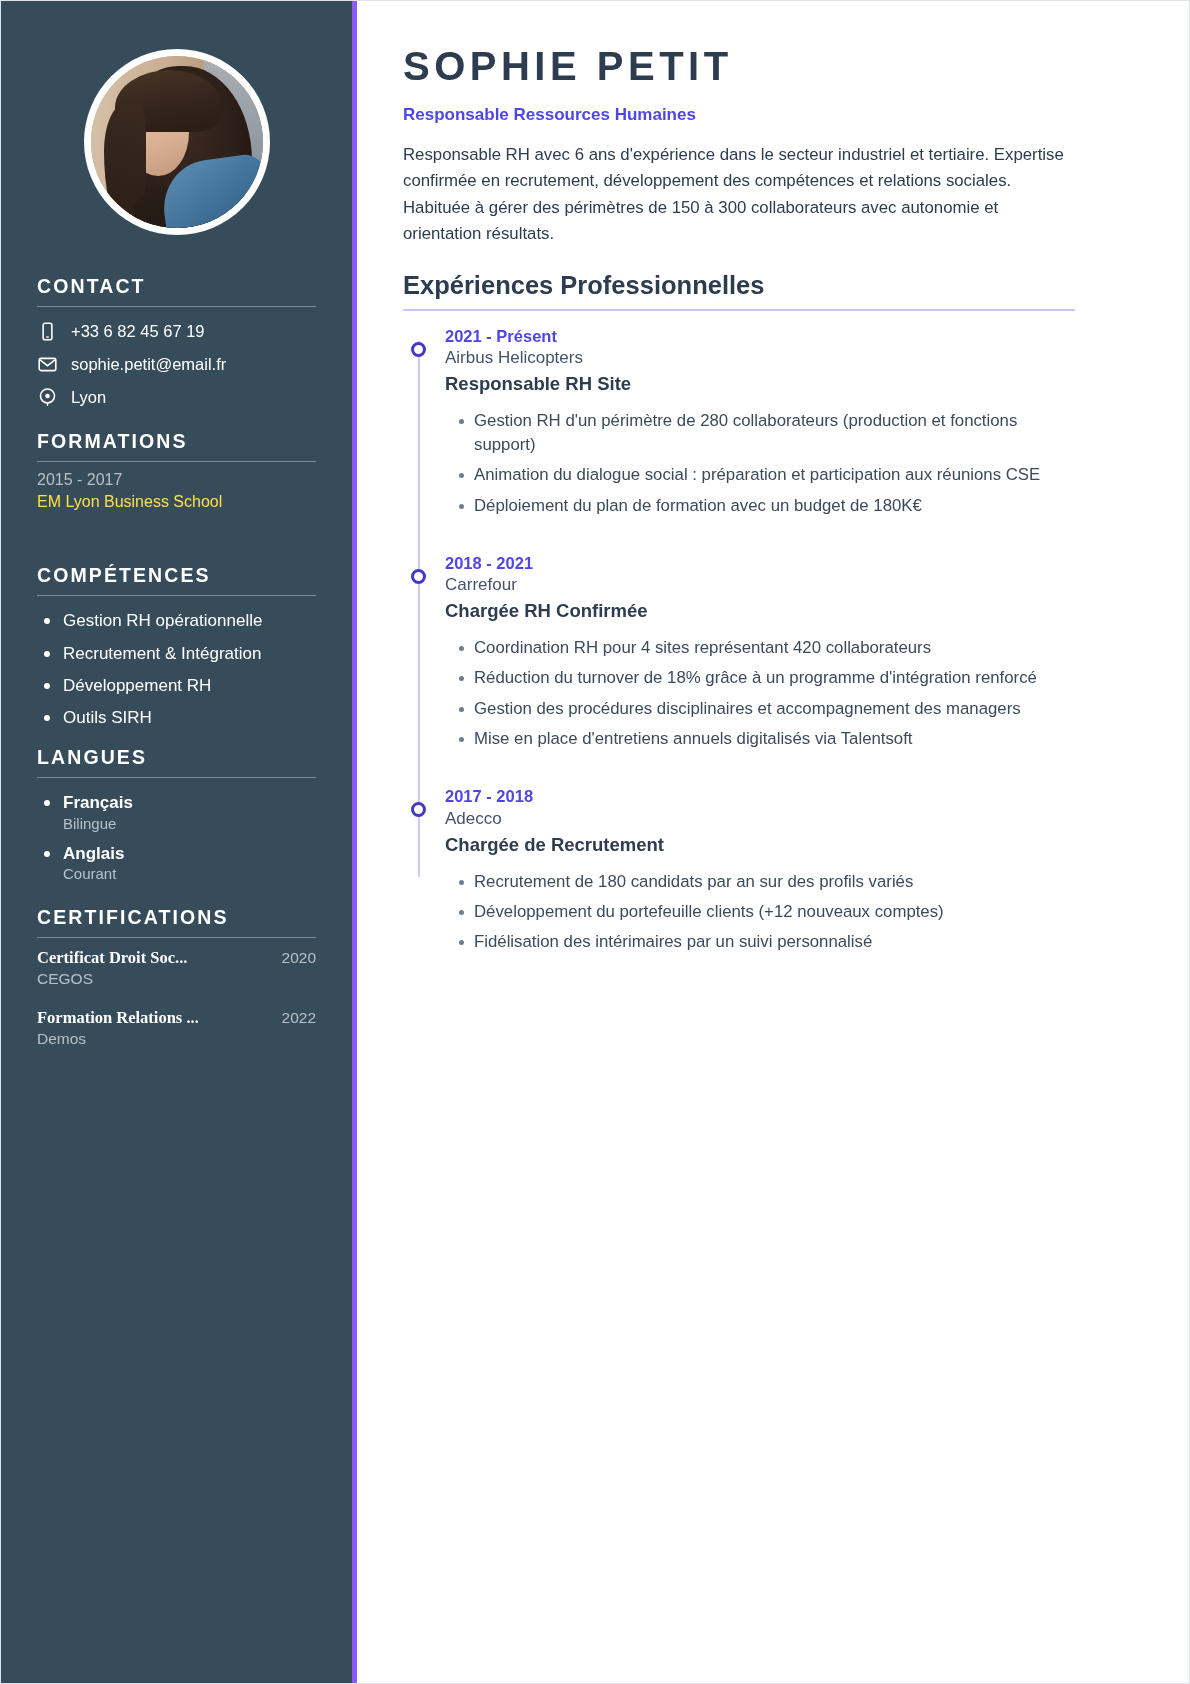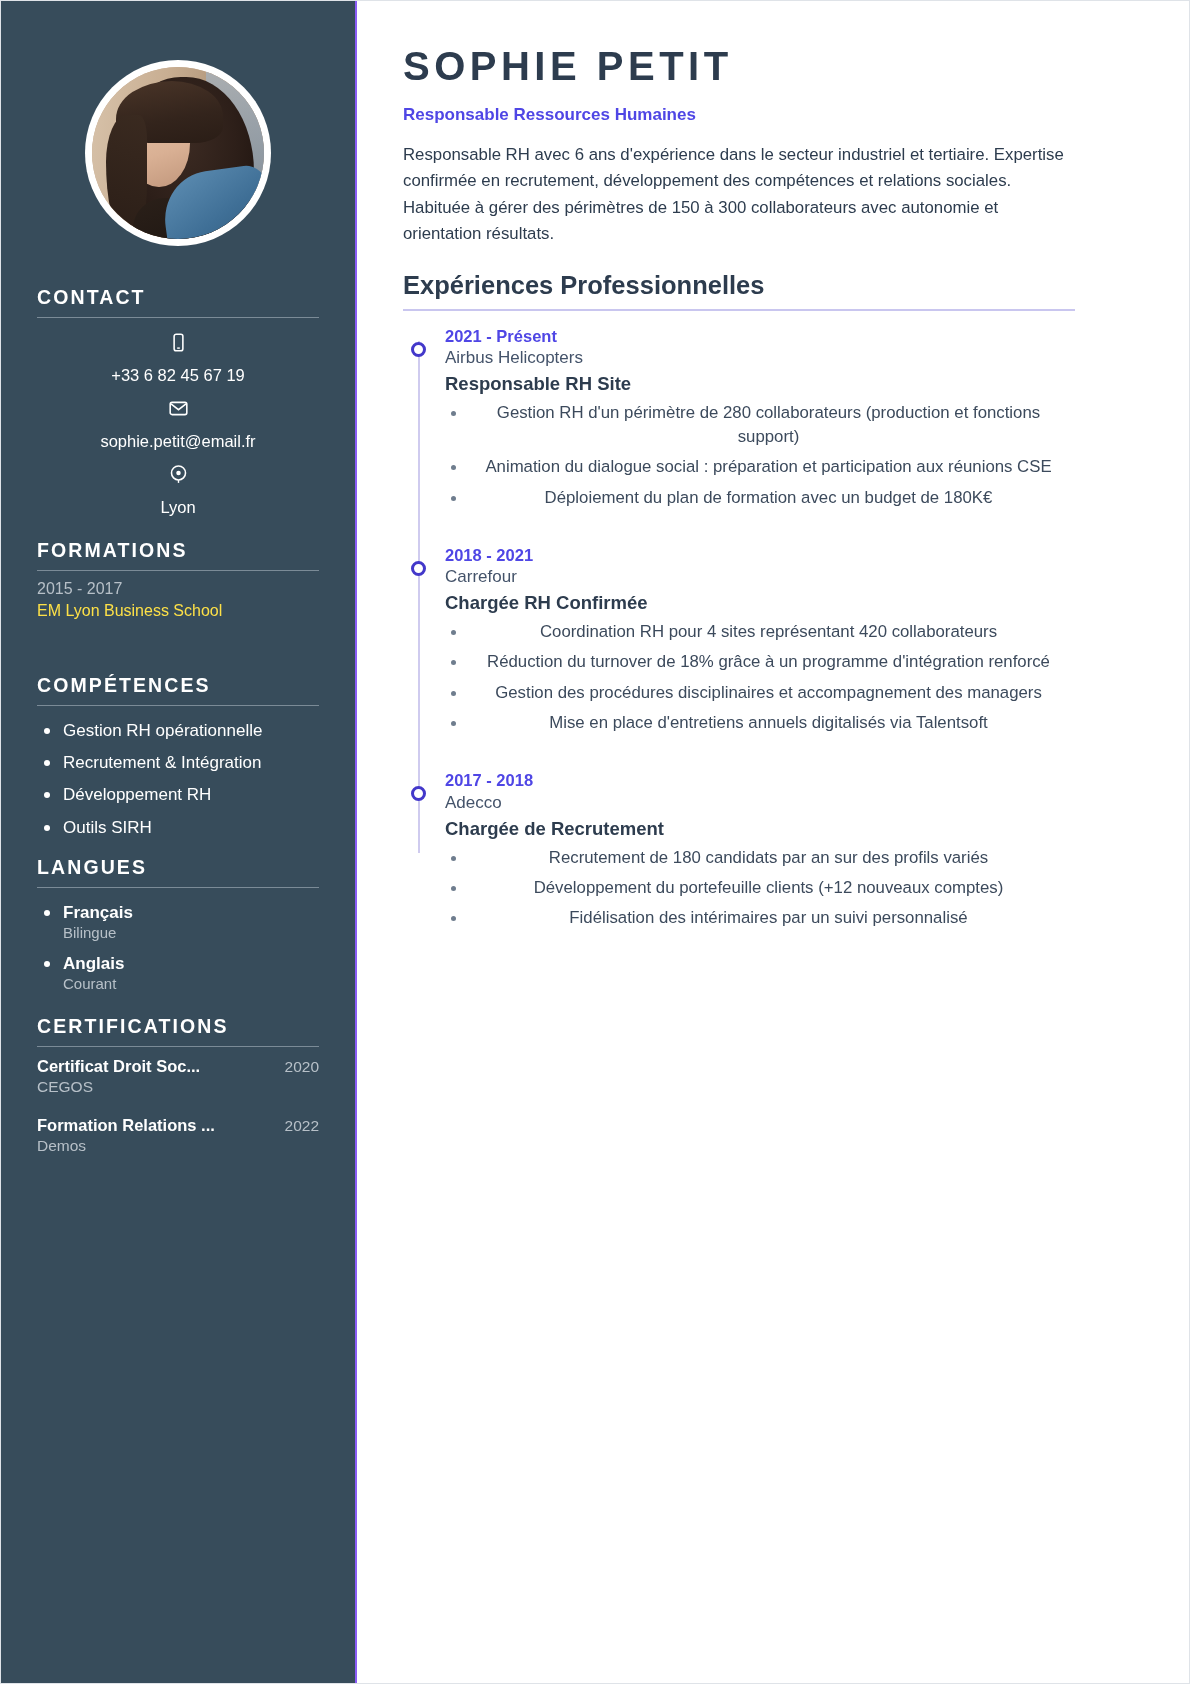--- a/index.html
+++ b/index.html
@@ -22,22 +22,22 @@
     overflow: hidden;
   }
 
   
   .sidebar {
     width: 356px;
     flex: 0 0 356px;
     background: #374c5b;
     color: #ffffff;
     box-sizing: border-box;
-    padding: 11px 36px;
-    border-right: 2px solid #8b5cf6;
+    padding: 0 36px;
+    border-right: 5px solid #8b5cf6;
   }
 
   .photo-wrap {
     display: flex;
     justify-content: center;
     padding-top: 48px;
     padding-bottom: 6px;
   }
   .photo-ring {
     width: 186px;
@@ -139,21 +139,20 @@
     height: 1px;
     background: #7b8b97;
     margin-bottom: 14px;
   }
 
   .contact-row {
     display: flex;
     align-items: center;
     gap: 13px;
     margin-bottom: 12px;
-    flex-direction: column;
   }
   .contact-ico {
     width: 21px;
     height: 21px;
     flex: 0 0 21px;
     display: flex;
     align-items: center;
     justify-content: center;
   }
   .contact-ico svg { display: block; }
@@ -234,20 +233,21 @@
     justify-content: space-between;
     align-items: baseline;
     gap: 10px;
   }
   .cert-name {
     font-size: 16.5px;
     font-weight: bold;
     color: #ffffff;
     white-space: nowrap;
     overflow: hidden;
+    font-family: Liberation Serif, serif;
   }
   .cert-year {
     font-size: 15.5px;
     color: #b7c0c8;
     flex: 0 0 auto;
   }
   .cert-org {
     font-size: 15.5px;
     color: #b7c0c8;
     line-height: 1.4;
@@ -337,21 +337,21 @@
     line-height: 1.35;
   }
   .tl-position {
     font-size: 18.5px;
     font-weight: bold;
     color: #2d3c4e;
     line-height: 1.4;
     margin-top: 1px;
     margin-bottom: 2px;
   }
-  .tl-bullets { margin: 4px; padding: 0; list-style: none; text-align: center; }
+  .tl-bullets { margin: 12px; padding: 0; list-style: none; }
   .tl-bullets li {
     position: relative;
     padding-left: 17px;
     font-size: 16.8px;
     line-height: 1.45;
     color: #3c4a5c;
     margin-bottom: 6px;
   }
   .tl-bullets li::before {
     content: "";

